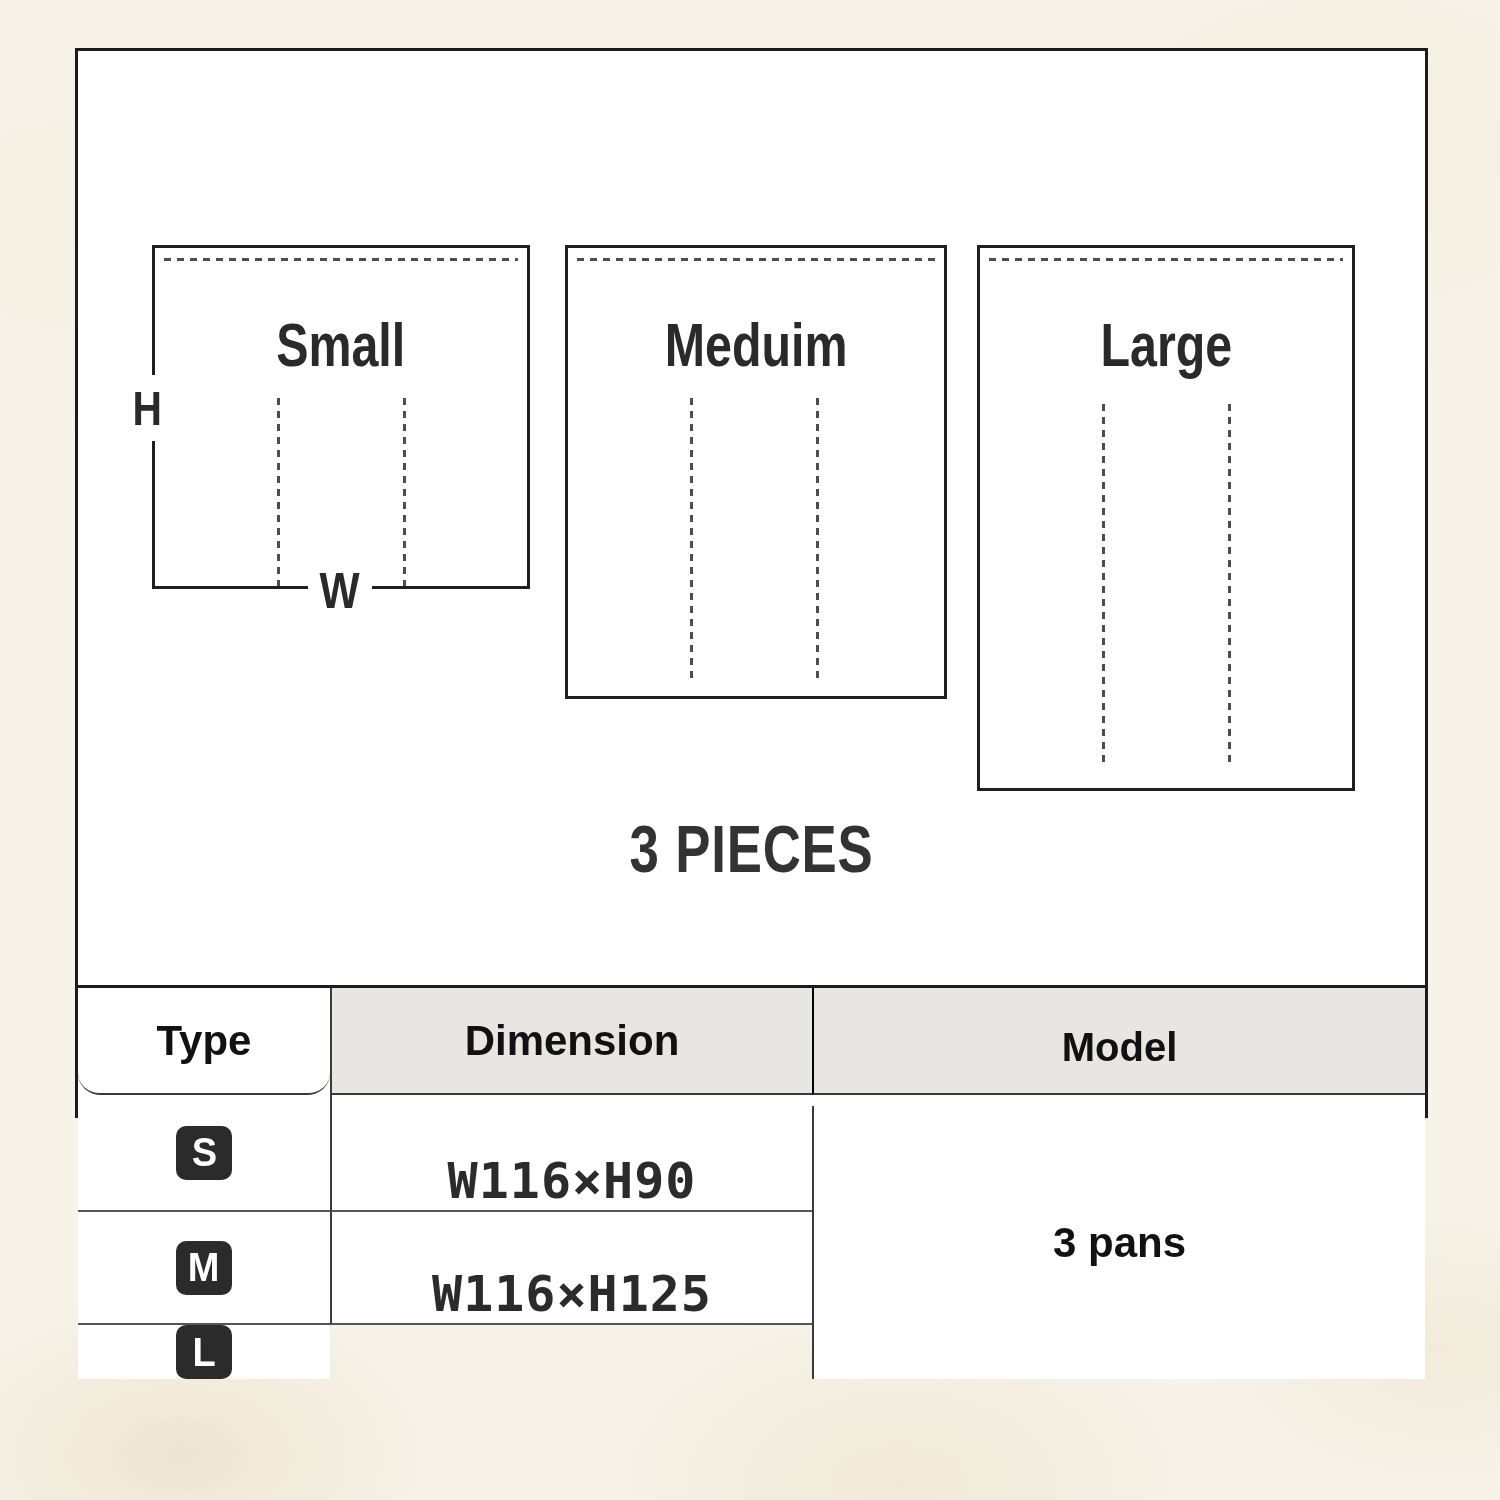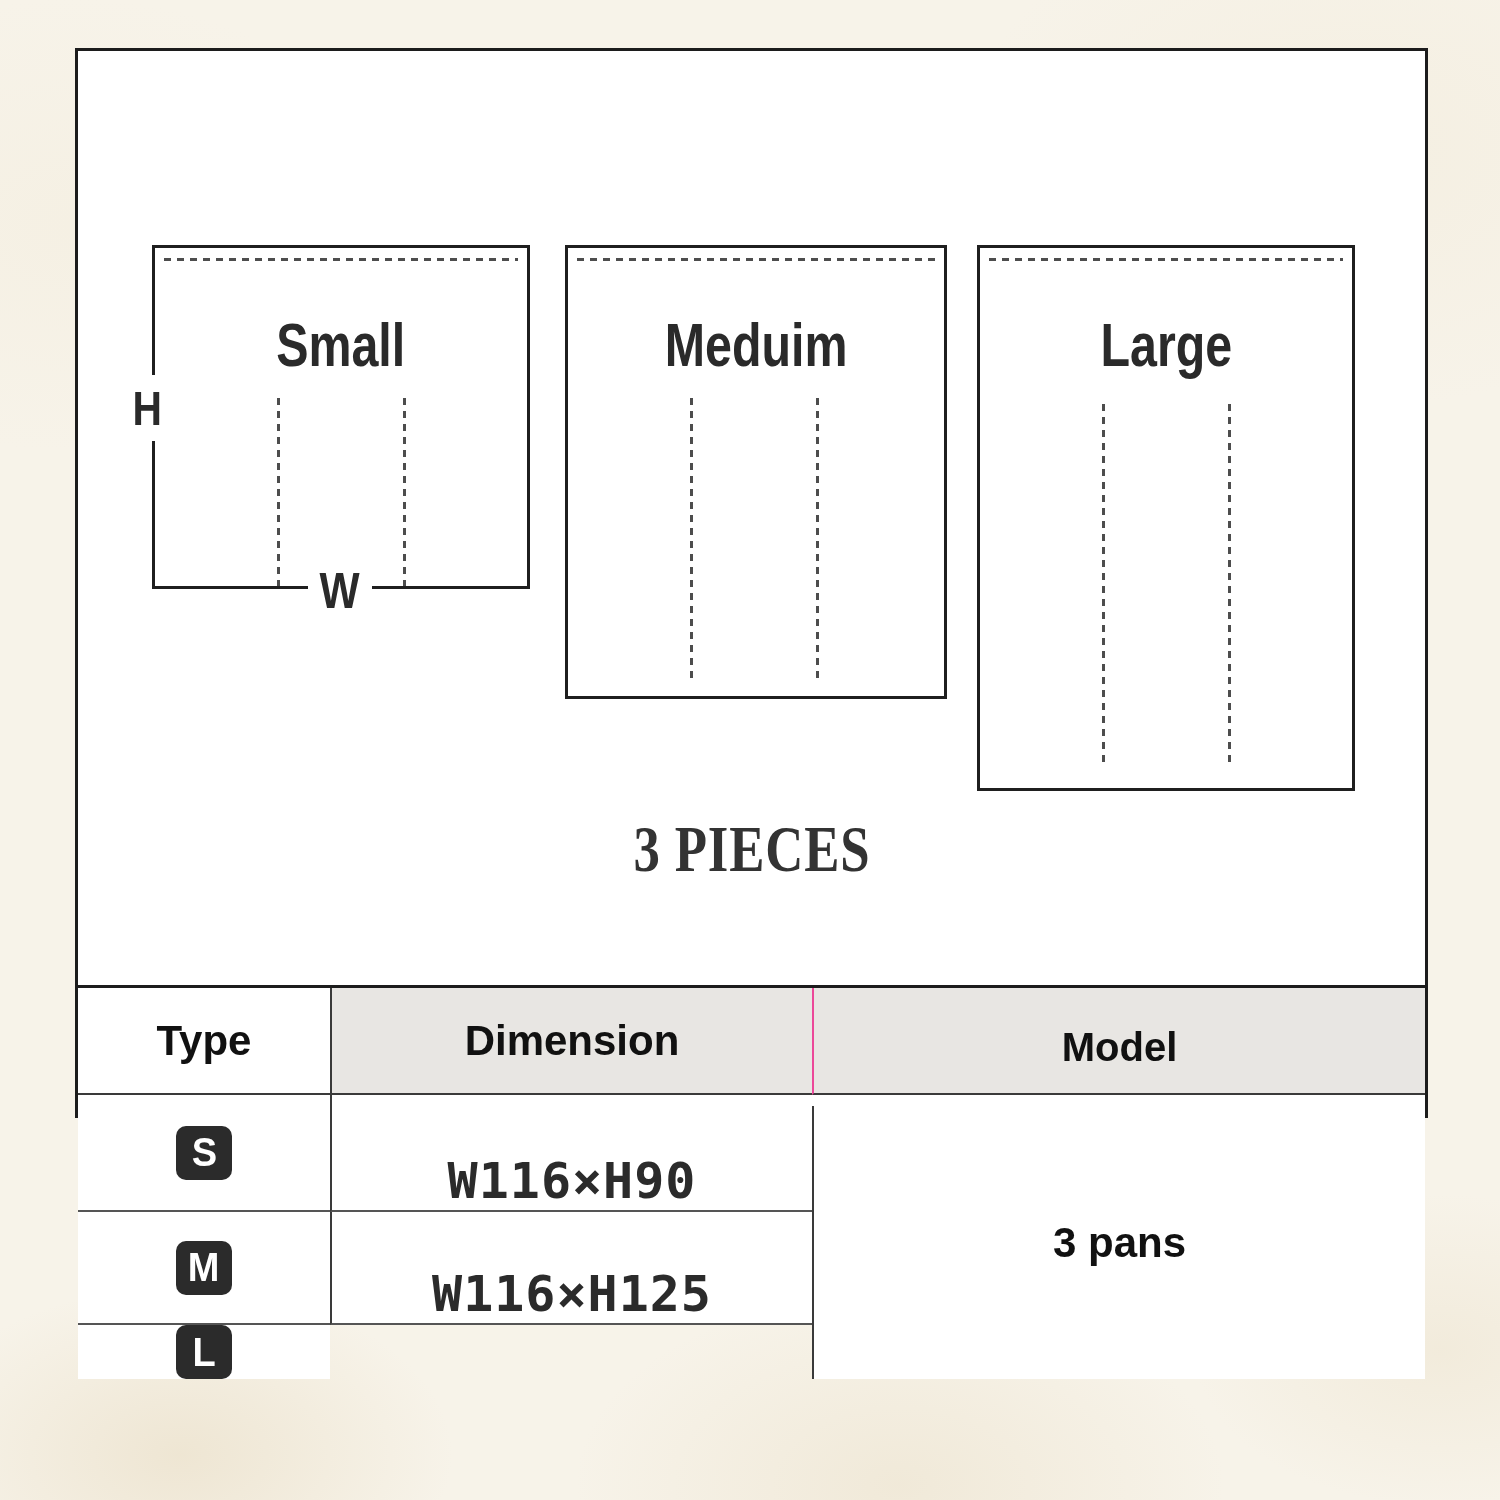--- a/index.html
+++ b/index.html
@@ -49,40 +49,40 @@
   .dim-label {
     position:absolute; background:#fff; display:flex; align-items:center; justify-content:center;
     font-weight:700; color:#2a2a2a; z-index:3;
   }
   .h-label { left:44px;  top:324px; width:50px; height:66px; font-size:48px; }
   .w-label { left:230px; top:508px; width:64px; height:64px; font-size:50px; }
   .dim-label span { transform:scaleX(0.85); }
 
   .pieces {
     position:absolute; left:0; right:0; top:758px; height:80px;
-    display:flex; align-items:center; justify-content:center;font-family:Liberation Serif, serif;
+    display:flex; align-items:center; justify-content:center;
   }
   .pieces span {
     font-size:66px; font-weight:700; color:#333; letter-spacing:1px;
     transform:scaleX(0.80); white-space:nowrap;
   }
 
   .size-table {
     position:absolute; left:0; right:0; top:934px; bottom:0;
     border-top:3px solid #1c1c1c;
     display:grid;
     grid-template-columns:252px 482px 1fr;
     grid-template-rows:107px 117px 113px 1fr;
     background:#fff;
   }
   .cell { display:flex; align-items:center; justify-content:center; box-sizing:border-box; }
   .th { font-weight:700; color:#111; border-bottom:2px solid #3a3a3a; }
-  .th-type  { background:#fff; font-size:42px; }
+  .th-type  { background:#fff; font-size:42px;border-radius:22px; }
   .th-dim   { background:#e8e6e3; border-left:2px solid #3a3a3a; font-size:42px; }
-  .th-model { background:#e8e6e3; border-left:2px solid #ec4899; font-size:40px; padding-top:14px; }
+  .th-model { background:#e8e6e3; border-left:2px solid #000000; font-size:40px; padding-top:14px; }
 
   .td-type { background:#fff; }
   .td-dim  {
     border-left:2px solid #3a3a3a; background:#fff;
     font-family:"DejaVu Sans Mono", monospace; font-weight:700;
     font-size:50px; letter-spacing:1px; color:#2b2b2b; white-space:nowrap;align-items:flex-end;
   }
   .row-div { border-bottom:2px solid #555; }
   .td-model {
     grid-column:3; grid-row:2 / 5; border-left:2px solid #3a3a3a; background:#fff;

